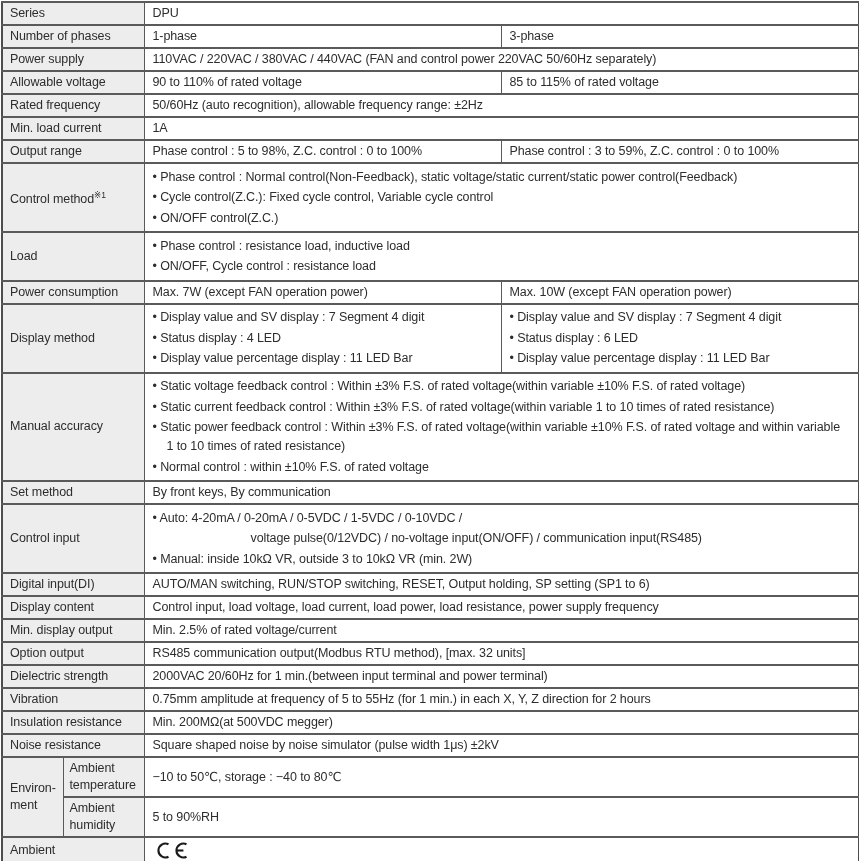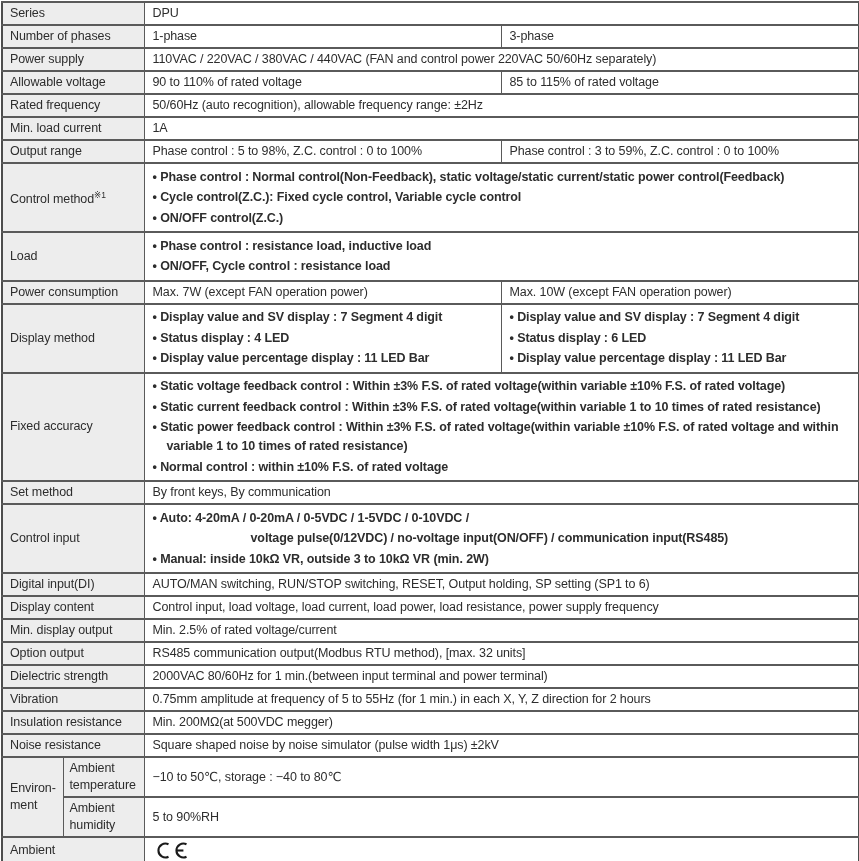--- a/index.html
+++ b/index.html
@@ -40,21 +40,20 @@
     margin-top: 28px;
   }
   tr.single { height: 23px; border-radius: 9px; }
   tr.env-row { height: 38px; }
   tr.approval-row { height: 25px; }
   .ln {
     padding-left: 14px;
     text-indent: -14px;
     line-height: 19px;
     margin: 1.5px 0;
-    font-weight: bold;
   }
   .ln.indent {
     padding-left: 98px;
     text-indent: 0;
   }
   sup.note {
     font-size: 8.5px;
     letter-spacing: 0;
   }
   .ce-wrap {
@@ -135,21 +134,21 @@
             <div class="ln">• Status display : 4 LED</div>
             <div class="ln">• Display value percentage display : 11 LED Bar</div>
           </td>
           <td colspan="2">
             <div class="ln">• Display value and SV display : 7 Segment 4 digit</div>
             <div class="ln">• Status display : 6 LED</div>
             <div class="ln">• Display value percentage display : 11 LED Bar</div>
           </td>
         </tr>
         <tr>
-          <td class="label" colspan="2"><span>Fixed accuracy</span></td>
+          <td class="label" colspan="2"><span>Manual accuracy</span></td>
           <td colspan="4">
             <div class="ln">• Static voltage feedback control : Within ±3% F.S. of rated voltage(within variable ±10% F.S. of rated voltage)</div>
             <div class="ln">• Static current feedback control : Within ±3% F.S. of rated voltage(within variable 1 to 10 times of rated resistance)</div>
             <div class="ln">• Static power feedback control : Within ±3% F.S. of rated voltage(within variable ±10% F.S. of rated voltage and within variable 1 to 10 times of rated resistance)</div>
             <div class="ln">• Normal control : within ±10% F.S. of rated voltage</div>
           </td>
         </tr>
         <tr class="single">
           <td class="label" colspan="2"><span>Set method</span></td>
           <td colspan="4"><span>By front keys, By communication</span></td>
@@ -173,21 +172,21 @@
         <tr class="single">
           <td class="label" colspan="2"><span>Min. display output</span></td>
           <td colspan="4"><span>Min. 2.5% of rated voltage/current</span></td>
         </tr>
         <tr class="single">
           <td class="label" colspan="2"><span>Option output</span></td>
           <td colspan="4"><span>RS485 communication output(Modbus RTU method), [max. 32 units]</span></td>
         </tr>
         <tr class="single">
           <td class="label" colspan="2"><span>Dielectric strength</span></td>
-          <td colspan="4"><span>2000VAC 80/60Hz for 1 min.(between input terminal and power terminal)</span></td>
+          <td colspan="4"><span>2000VAC 20/60Hz for 1 min.(between input terminal and power terminal)</span></td>
         </tr>
         <tr class="single">
           <td class="label" colspan="2"><span>Vibration</span></td>
           <td colspan="4"><span>0.75mm amplitude at frequency of 5 to 55Hz (for 1 min.) in each X, Y, Z direction for 2 hours</span></td>
         </tr>
         <tr class="single">
           <td class="label" colspan="2"><span>Insulation resistance</span></td>
           <td colspan="4"><span>Min. 200MΩ(at 500VDC megger)</span></td>
         </tr>
         <tr class="single">

